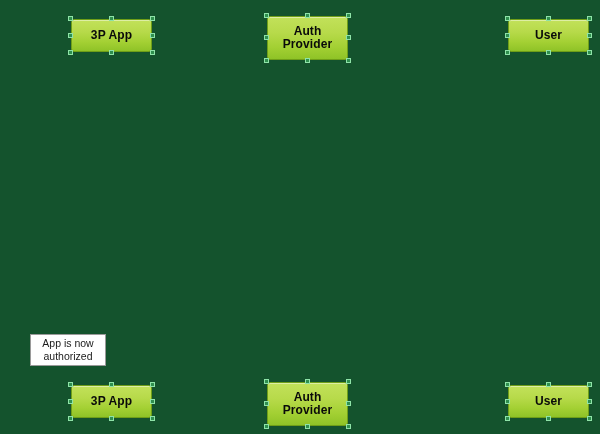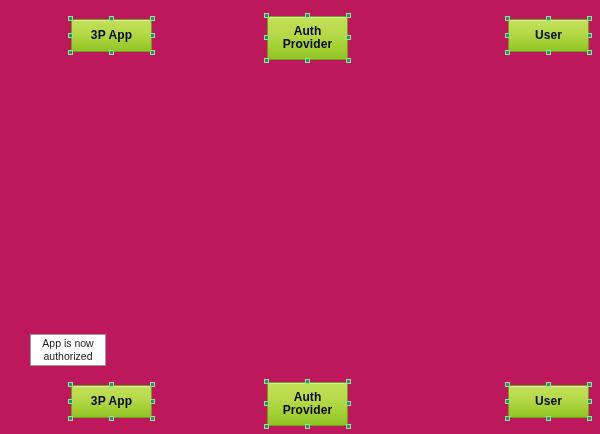--- a/index.html
+++ b/index.html
@@ -8,21 +8,21 @@
     padding: 0;
     background: #000000;
   }
   body {
     font-family: "Liberation Sans", sans-serif;
   }
   #canvas {
     position: relative;
     width: 600px;
     height: 434px;
-    background: #be185d;
+    background: #14532d;
     overflow: hidden;
   }
 
   
   .participant {
     position: absolute;
     box-sizing: border-box;
     display: flex;
     align-items: center;
     justify-content: center;

